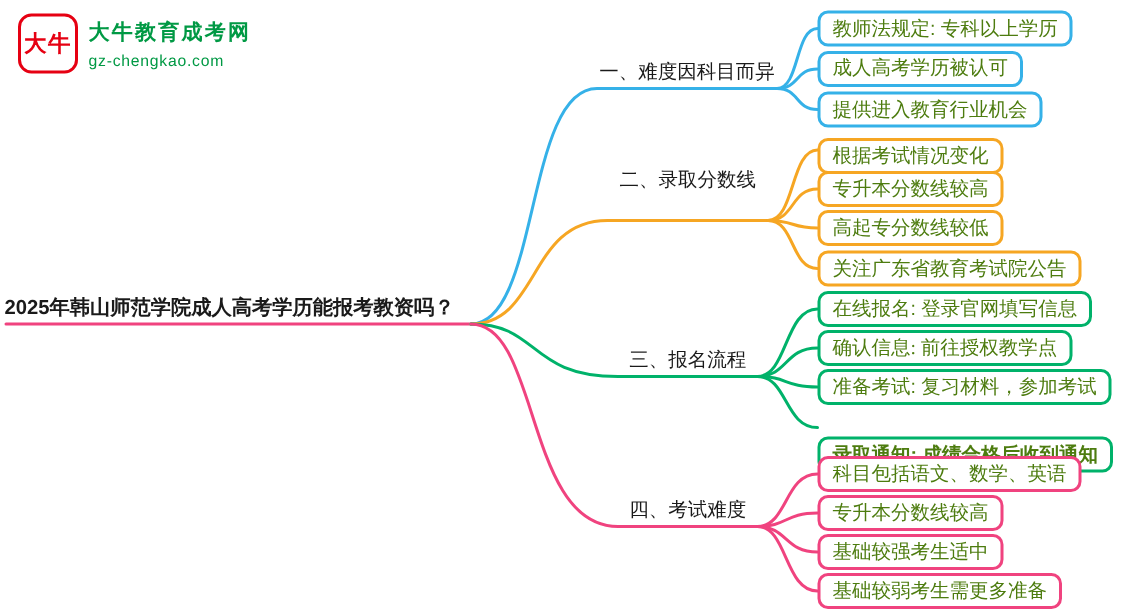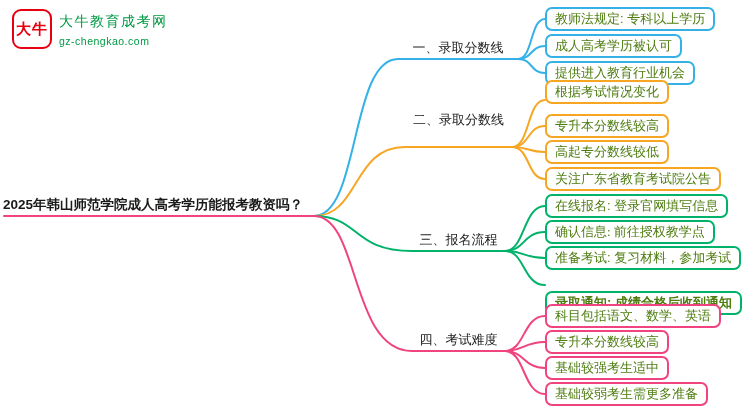--- a/index.html
+++ b/index.html
@@ -7,41 +7,41 @@
   body { font-family:"Liberation Sans","DejaVu Sans",sans-serif; }
   .stage { position:relative; width:750px; height:410px; background:#fff; overflow:hidden; }
   .links { position:absolute; left:0; top:0; }
   .links path { fill:none; stroke-width:2; stroke-linecap:round; }
 
   
   .logo { position:absolute; left:12px; top:9px; display:flex; align-items:flex-start; gap:7px; }
   .logo-mark { width:40px; height:40px; border:2px solid; border-radius:9px;
                display:flex; align-items:center; justify-content:center;
                font-weight:bold; font-size:15px; letter-spacing:1px; }
-  .logo-name { font-size:14px; font-weight:normal; letter-spacing:1.5px; margin-top:4px; }
+  .logo-name { font-size:14px; font-weight:bold; letter-spacing:1.5px; margin-top:4px; }
   .logo-url  { font-size:10.5px; margin-top:4px; letter-spacing:0.5px; }
 
   
   .central { position:absolute; left:3px; top:196px; font-size:13.5px; font-weight:600;
              white-space:nowrap; color:#1a1a1a; }
 
   
   .branch { position:absolute; font-size:13px; color:#1a1a1a; text-align:center;
             white-space:nowrap; line-height:16px; }
   .b1 { left:398px; top:40px; width:120px; }
   .b2 { left:405px; top:112px; width:107px; }
   .b3 { left:412px; top:232px; width:93px; }
   .b4 { left:412px; top:332px; width:93px; }
 
   
   .leaf { position:absolute; left:545px; font-size:13px; line-height:16px;
           padding:2px 8px; border:2px solid; border-radius:7px; background:#fff;
           white-space:nowrap; color:#4d7c0f; }
   .l0  { top:7px; }   .l1  { top:34px; }  .l2  { top:61px; }
-  .l3  { top:80px; }  .l4  { top:114px; } .l5  { top:140px; } .l6  { top:167px; }
+  .l3  { top:92px; }  .l4  { top:114px; } .l5  { top:140px; } .l6  { top:167px; }
   .l7  { top:194px; } .l8  { top:220px; } .l9  { top:246px; } .l10 { top:291px;font-weight:bold; }
   .l11 { top:304px; } .l12 { top:330px; } .l13 { top:356px; } .l14 { top:382px; }
 </style>
 </head>
 <body>
 
 <div class="stage">
 
   <svg class="links" width="750" height="410" viewBox="0 0 750 410">
 
@@ -75,27 +75,27 @@
   <div class="logo">
     <div class="logo-mark" aria-label="大牛" style="color: rgb(230, 0, 18);">大牛</div>
     <div class="logo-text">
       <div class="logo-name" style="color: rgb(0, 153, 68);">大牛教育成考网</div>
       <div class="logo-url" style="color: rgb(0, 153, 68);">gz-chengkao.com</div>
     </div>
   </div>
 
   <div class="central">2025年韩山师范学院成人高考学历能报考教资吗？</div>
 
-  <div class="branch b1">一、录取分数线</div>
+  <div class="branch b1">一、难度因科目而异</div>
   <div class="branch b2">二、录取分数线</div>
   <div class="branch b3">三、报名流程</div>
   <div class="branch b4">四、考试难度</div>
 
   <div class="leaf l0" style="border-color: rgb(53, 177, 232);">教师法规定: 专科以上学历</div>
-  <div class="leaf l1" style="border-color: rgb(53, 177, 232);">成人高考学历被认可</div>
+  <div class="leaf l1" style="border-color: rgb(53, 177, 232); font-family: Liberation Mono, monospace;">成人高考学历被认可</div>
   <div class="leaf l2" style="border-color: rgb(53, 177, 232);">提供进入教育行业机会</div>
 
   <div class="leaf l3" style="border-color: rgb(246, 166, 35);">根据考试情况变化</div>
   <div class="leaf l4" style="border-color: rgb(246, 166, 35);">专升本分数线较高</div>
   <div class="leaf l5" style="border-color: rgb(246, 166, 35);">高起专分数线较低</div>
   <div class="leaf l6" style="border-color: rgb(246, 166, 35);">关注广东省教育考试院公告</div>
 
   <div class="leaf l7" style="border-color: rgb(0, 178, 106);">在线报名: 登录官网填写信息</div>
   <div class="leaf l8" style="border-color: rgb(0, 178, 106); font-family: Liberation Serif, serif;">确认信息: 前往授权教学点</div>
   <div class="leaf l9" style="border-color: rgb(0, 178, 106);">准备考试: 复习材料，参加考试</div>

